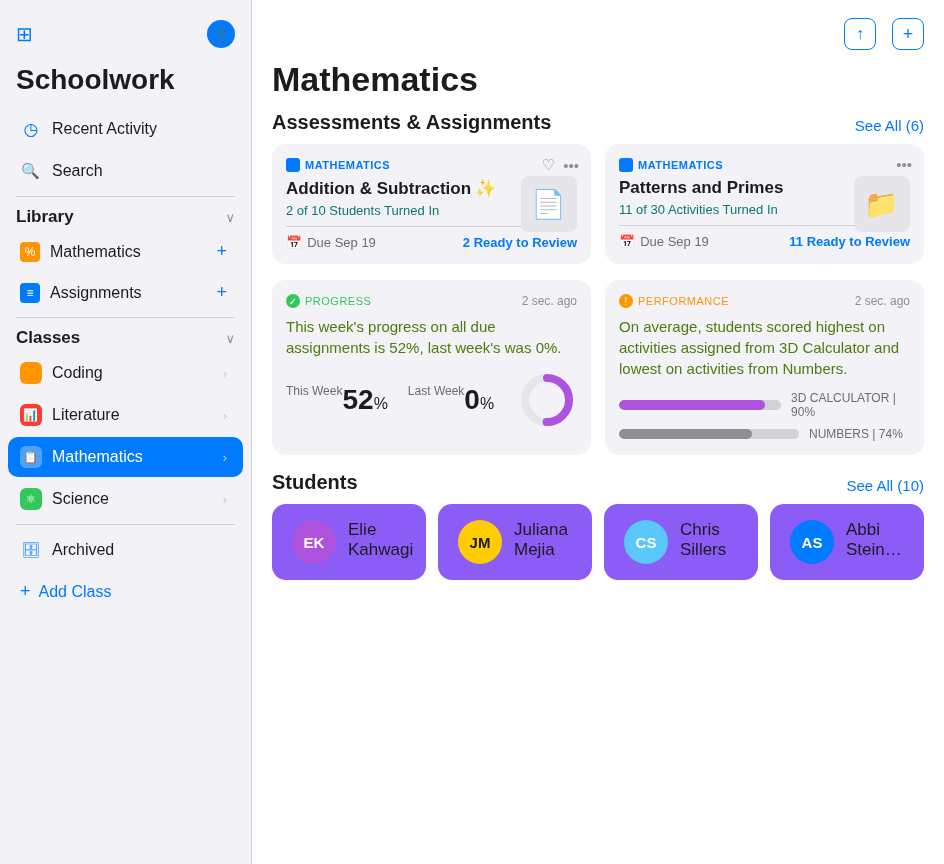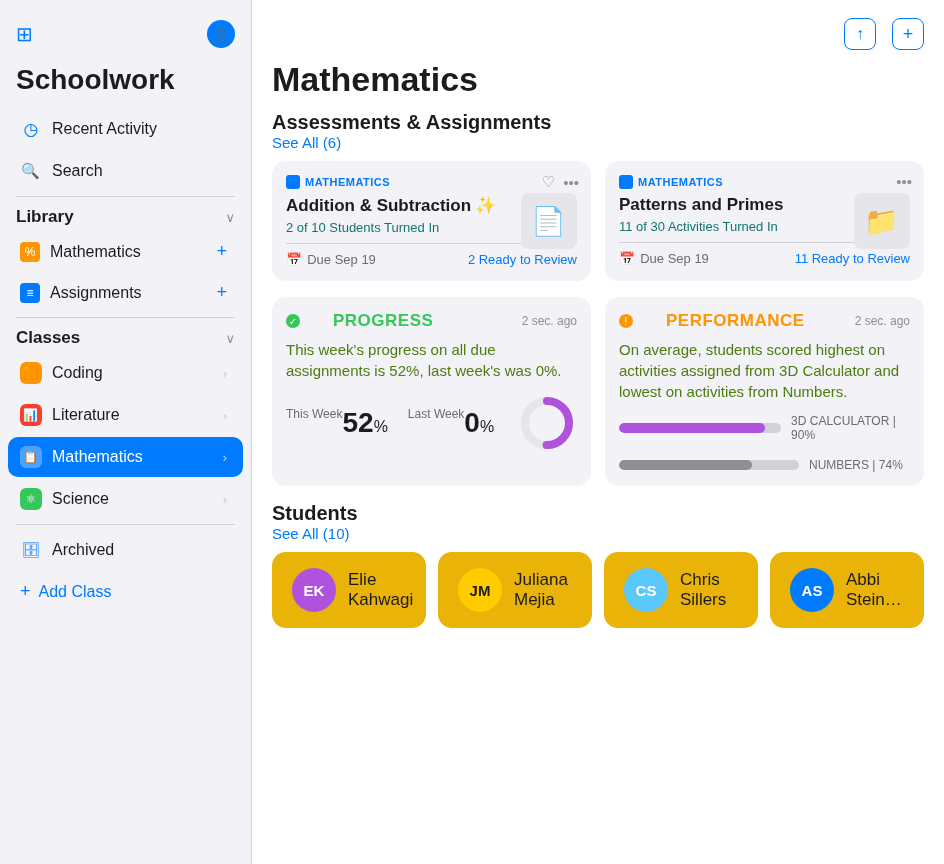--- a/index.html
+++ b/index.html
@@ -158,23 +158,22 @@
     .main-page-title {
       font-size: 34px;
       font-weight: 700;
       color: #1c1c1e;
       padding: 0 20px 12px 20px;
     }
 
     .section-header-row {
       display: flex;
       justify-content: space-between;
-      align-items: flex-start;
+      align-items: flex-end;
       padding: 0 20px 10px 20px;
-      flex-direction: column;
     }
 
     .section-title {
       font-size: 20px;
       font-weight: 600;
       color: #1c1c1e;
     }
 
     .see-all-link {
       font-size: 15px;
@@ -249,21 +248,21 @@
     .card-due {
       display: flex;
       align-items: center;
       gap: 5px;
       font-size: 13px;
       color: #6c6c70;
     }
 
     .card-review {
       font-size: 13px;
-      font-weight: 400;
+      font-weight: 700;
       color: #007aff;
     }
 
     .card-menu {
       position: absolute;
       top: 12px;
       right: 12px;
       display: flex;
       gap: 8px;
       align-items: center;
@@ -314,25 +313,24 @@
       display: flex;
       align-items: center;
       justify-content: center;
       font-size: 10px;
     }
 
     .insight-tag-dot.green { background: #34c759; color: white; }
     .insight-tag-dot.orange { background: #ff9500; color: white; }
 
     .insight-tag-label {
-      font-size: 17px;
-      font-weight: 700;
+      font-size: 11px;
+      font-weight: 400;
       text-transform: uppercase;
       letter-spacing: 0.5px;
-      margin-left: 28px;
     }
 
     .insight-tag-label.green { color: #34c759; }
     .insight-tag-label.orange { color: #ff9500; }
 
     .insight-timestamp {
       font-size: 12px;
       color: #8e8e93;
     }
 
@@ -373,21 +371,21 @@
 
     .insight-donut {
       width: 60px;
       height: 60px;
       margin-left: auto;
     }
 
     .insight-bars {
       display: flex;
       flex-direction: column;
-      gap: 16px;
+      gap: 8px;
       margin-top: 4px;
     }
 
     .insight-bar-row {
       display: flex;
       align-items: center;
       gap: 10px;
     }
 
     .insight-bar-track {
@@ -414,25 +412,25 @@
 
     
     .students-row {
       display: flex;
       gap: 12px;
       padding: 0 20px 16px 20px;
       overflow: hidden;
     }
 
     .student-card {
-      background: #eab308;
+      background: #8b5cf6;
       border-radius: 14px;
       padding: 16px 20px;
       display: flex;
-      align-items: center;
+      align-items: flex-start;
       gap: 12px;
       flex: 1;
       min-width: 0;
     }
 
     .student-avatar {
       width: 44px;
       height: 44px;
       border-radius: 50%;
       display: flex;

